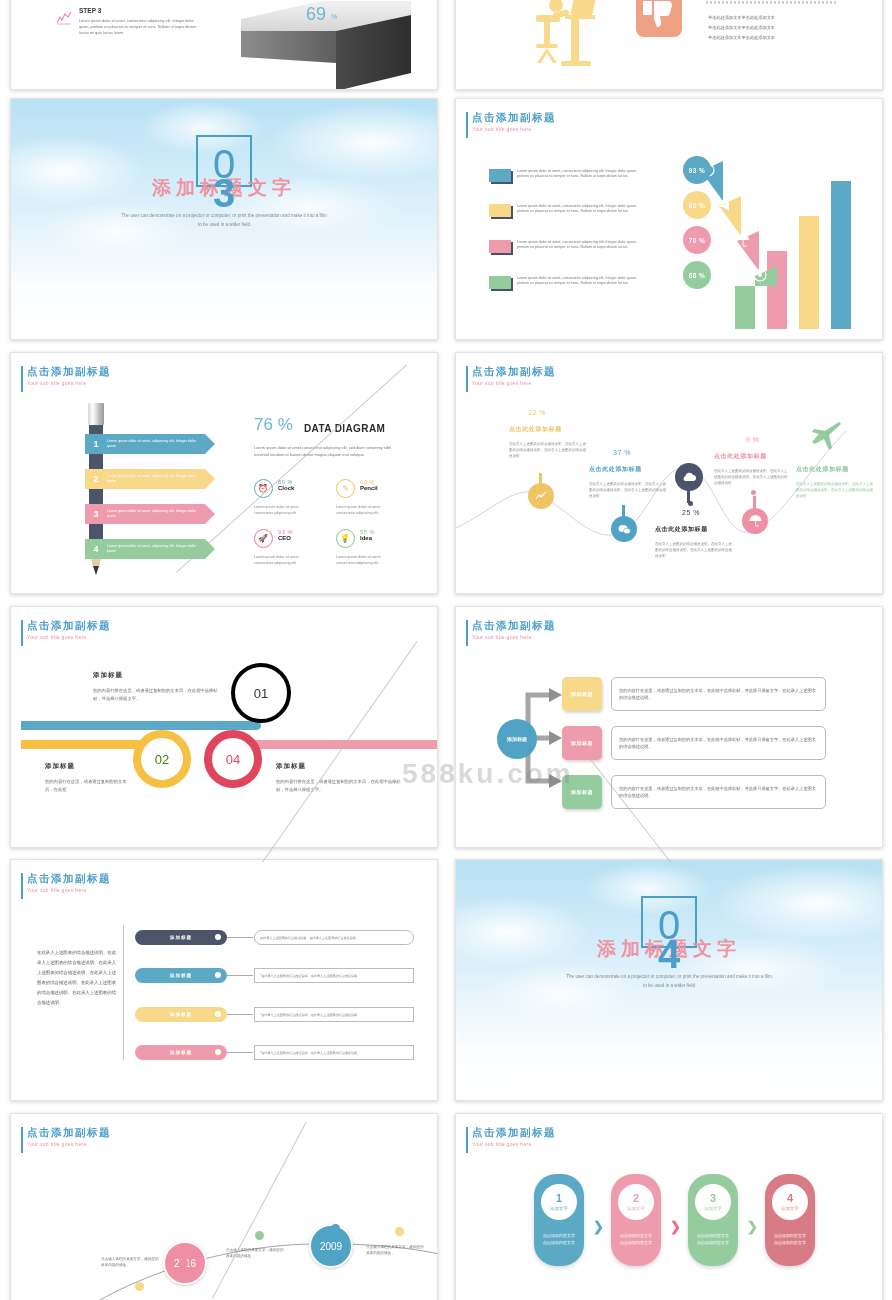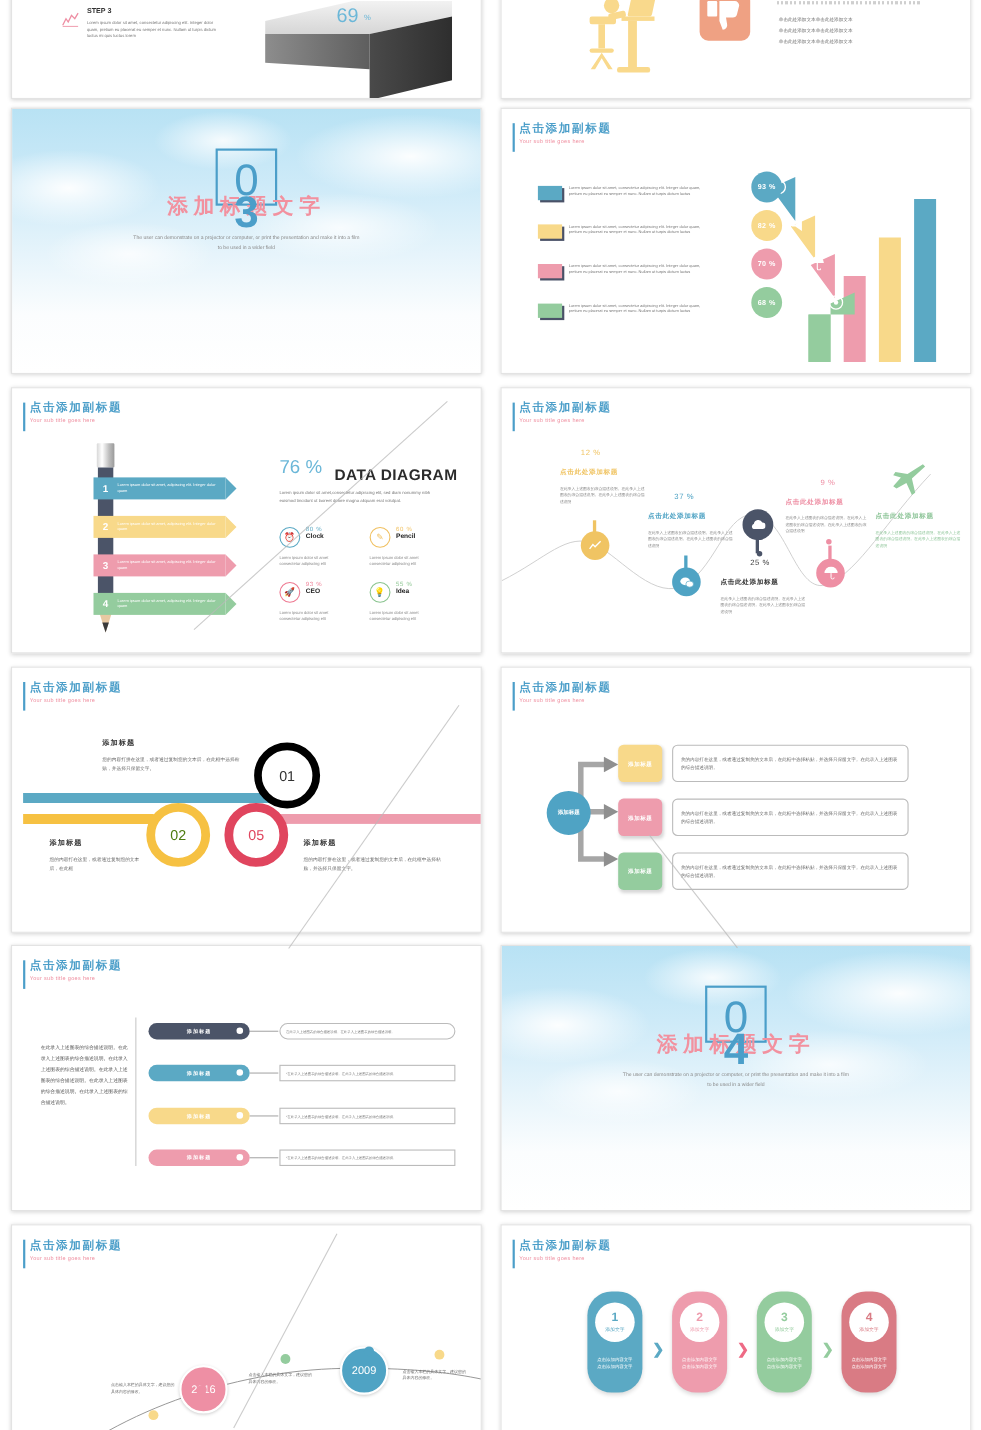--- a/index.html
+++ b/index.html
@@ -301,21 +301,21 @@
       <div class="tx">Lorem ipsum dolor sit amet, adipiscing elit. Integer dolor quam</div>
       <div class="ar" style="border-left:10px solid #EE9CAD;"></div>
     </div>
     <div class="banner" style="left:74px;top:186px;width:120px;background:#94CC9E;">
       <div class="num">4</div>
       <div class="tx">Lorem ipsum dolor sit amet, adipiscing elit. Integer dolor quam</div>
       <div class="ar" style="border-left:10px solid #94CC9E;"></div>
     </div>
 
     <div style="position:absolute;left:243px;top:62px;font-size:17px;color:#6BB7D8;font-weight:300;">76 %</div>
-    <div style="position:absolute;left:293px;top:70px;font-size:14px;color:#2b2b2b;font-weight:bold;letter-spacing:.4px;">DATA DIAGRAM</div>
+    <div style="position:absolute;left:293px;top:70px;font-size:10px;color:#2b2b2b;font-weight:bold;letter-spacing:.4px;">DATA DIAGRAM</div>
     <div style="position:absolute;left:243px;top:92px;width:150px;font-size:3.9px;color:#777;line-height:6.6px;">Lorem ipsum dolor sit amet,consectetur adipiscing elit, sed diam nonummy nibh euismod tincidunt ut laoreet dolore magna aliquam erat volutpat.</div>
 
     <div class="dd" style="left:243px;top:126px;">
       <div style="display:flex;align-items:flex-start;gap:5px;">
         <div class="dring" style="border-color:#5BA9C4;color:#5BA9C4;">⏰</div>
         <div>
           <div style="font-size:5.5px;color:#5BA9C4;letter-spacing:.6px;">80 %</div>
           <div style="font-size:6px;color:#222;font-weight:bold;">Clock</div>
         </div>
       </div>
@@ -424,28 +424,28 @@
     <div class="hd">
       <div class="bar"></div>
       <div class="t1">点击添加副标题</div>
       <div class="t2">Your sub title goes here</div>
     </div>
 
     <div style="position:absolute;left:10px;top:114px;width:240px;height:9px;background:#5BA9C4;border-radius:0 5px 5px 0;"></div>
     <div style="position:absolute;left:10px;top:133px;width:122px;height:9px;background:#F6C142;border-radius:0 5px 5px 0;"></div>
     <div style="position:absolute;left:200px;top:133px;width:228px;height:9px;background:#EE9CAD;"></div>
 
-    <div class="ring" style="left:220px;top:68px;width:60px;height:60px;border:7px solid #000000;color:#333;">
+    <div class="ring" style="left:220px;top:56px;width:60px;height:60px;border:4px solid #000000;color:#333;">
       <span>01</span>
     </div>
     <div class="ring" style="left:122px;top:123px;width:58px;height:58px;border:8px solid #F6C142;color:#4d7c0f;">
       <span>02</span>
     </div>
     <div class="ring" style="left:193px;top:123px;width:58px;height:58px;border:8px solid #E0455E;color:#E0455E;">
-      <span>05</span>
+      <span>04</span>
     </div>
 
     <div style="position:absolute;left:82px;top:64px;font-size:6.5px;font-weight:bold;color:#333;letter-spacing:1px;">添加标题</div>
     <div style="position:absolute;left:82px;top:80px;width:128px;font-size:4.3px;color:#666;line-height:8px;">您的内容打拼在这里，或者通过复制您的文本后，在此框中选择粘贴，并选择只保留文字。</div>
 
     <div style="position:absolute;left:34px;top:155px;font-size:6.5px;font-weight:bold;color:#333;letter-spacing:1px;">添加标题</div>
     <div style="position:absolute;left:34px;top:171px;width:82px;font-size:4.3px;color:#666;line-height:8px;">您的内容打在这里，或者通过复制您的文本后，在此框</div>
 
     <div style="position:absolute;left:265px;top:155px;font-size:6.5px;font-weight:bold;color:#333;letter-spacing:1px;">添加标题</div>
     <div style="position:absolute;left:265px;top:171px;width:128px;font-size:4.3px;color:#666;line-height:8px;">您的内容打拼在这里，或者通过复制您的文本后，在此框中选择粘贴，并选择只保留文字。</div>
@@ -606,14 +606,15 @@
         <div>点击添加内容文字</div>
       </div>
     </div>
   </div>
 
   <div class="diag" style="left:176px;top:572px;width:310px;transform:rotate(-42deg);"></div>
   <div class="diag" style="left:262px;top:862px;width:270px;transform:rotate(-55deg);"></div>
   <div class="diag" style="left:212px;top:1298px;width:200px;transform:rotate(-62deg);"></div>
   <div class="diag" style="left:670px;top:862px;width:130px;transform:rotate(-128deg);"></div>
 
+  <div class="wm" style="left:402px;top:758px;font-size:28px;letter-spacing:3px;">588ku.com</div>
 
 </div>
 
 </body></html>

